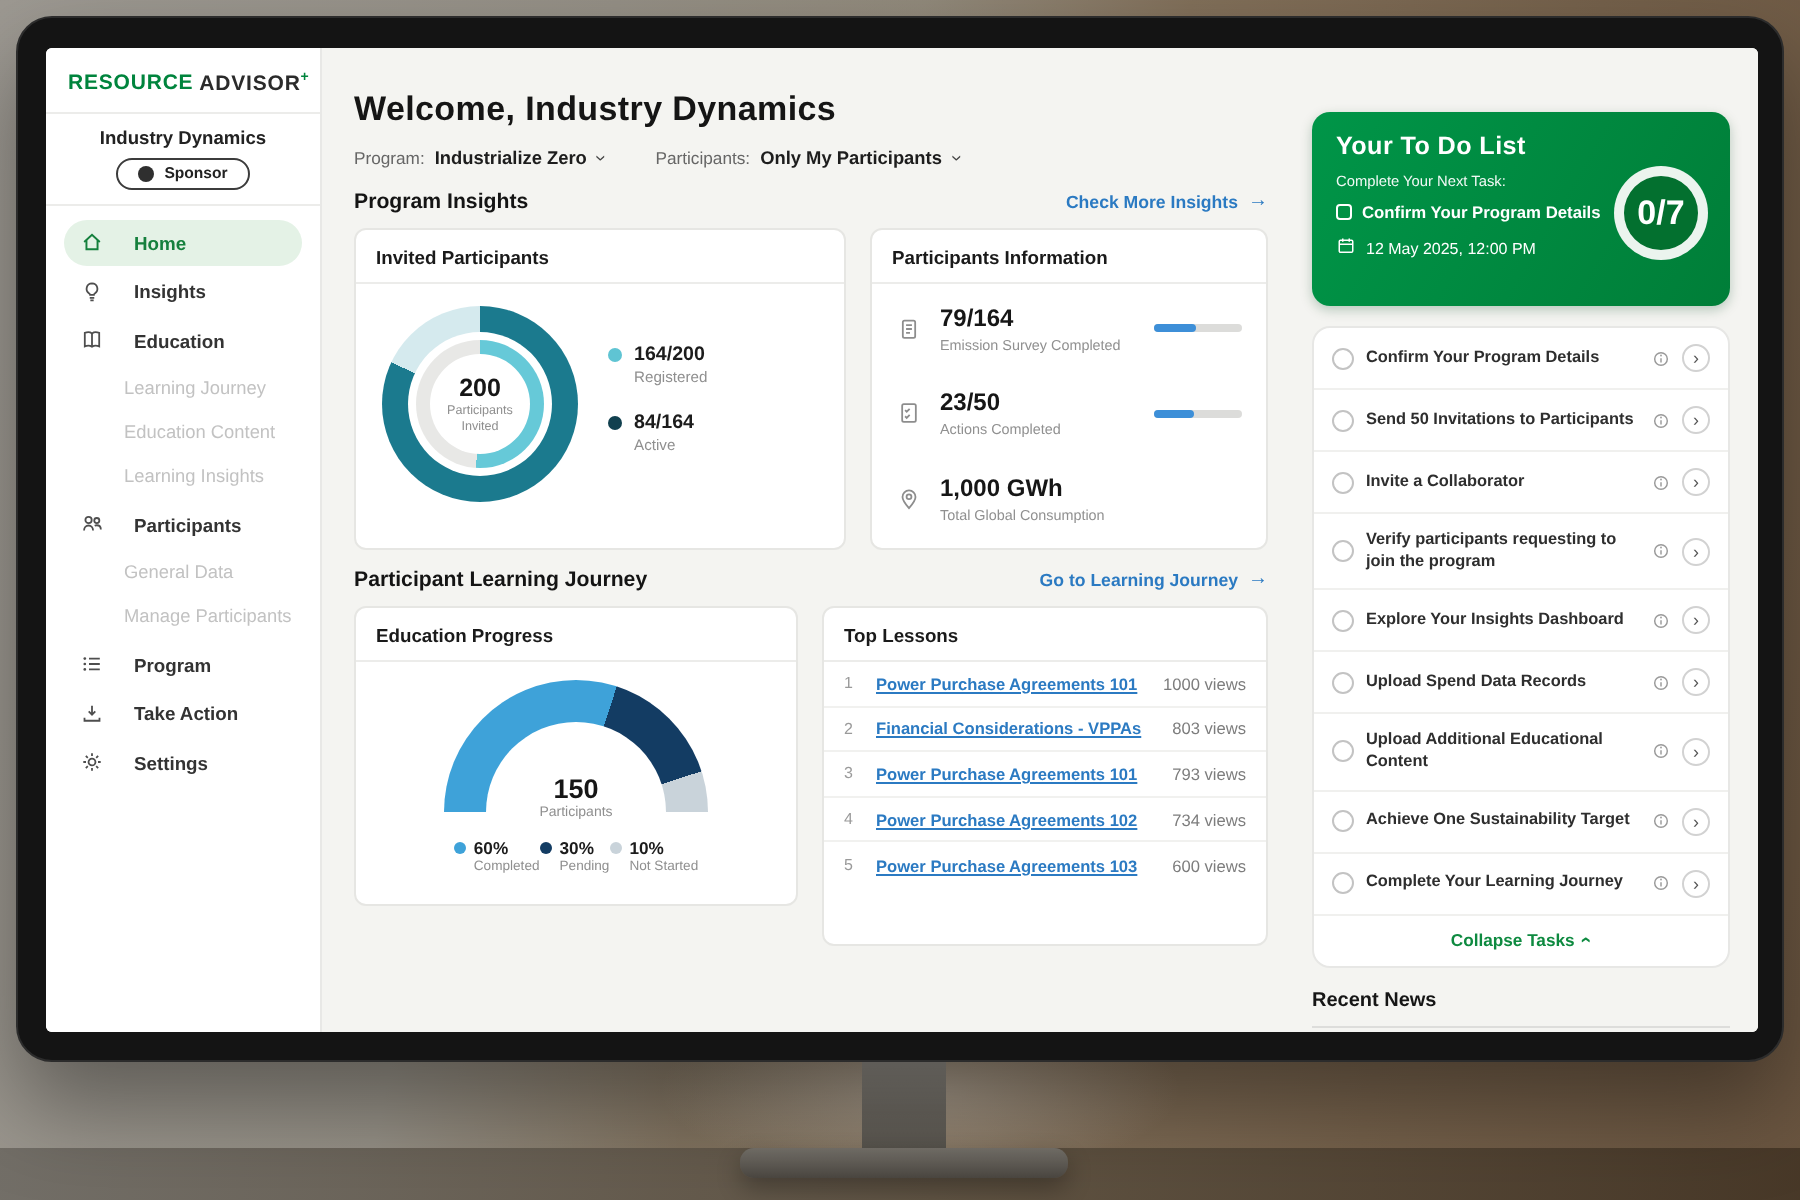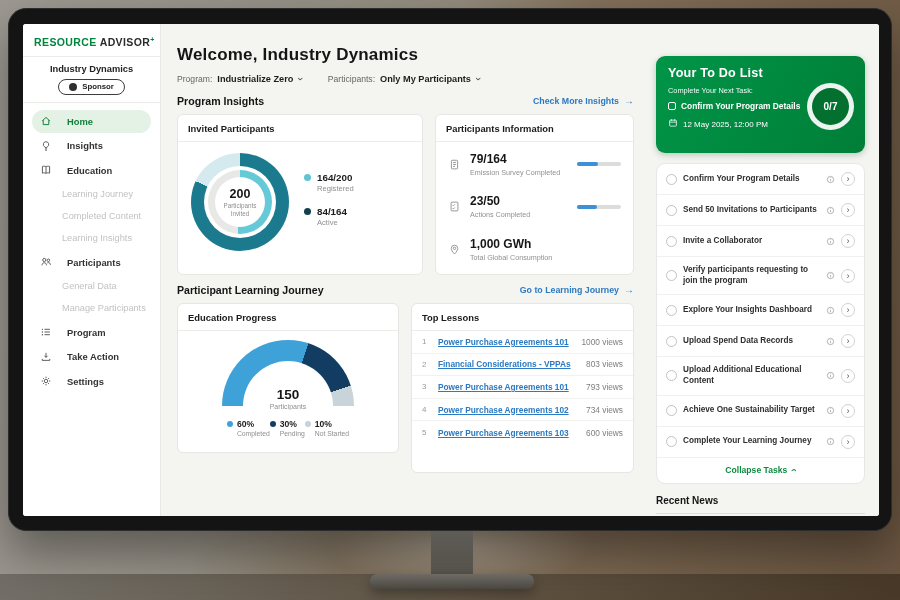--- a/index.html
+++ b/index.html
@@ -118,21 +118,21 @@
   .todo-card { position:relative; height:97px; border-radius:9px; padding:10px 12px; color:#fff;
     background:linear-gradient(120deg,#009548,#007E38); box-shadow:0 2px 6px rgba(0,70,30,.25); }
   .todo-title { font-size:12.6px; font-weight:700; letter-spacing:.2px; }
   .todo-sub { font-size:7.4px; margin-top:6px; opacity:.95; }
   .todo-next { display:flex; align-items:center; gap:5px; margin-top:6px; }
   .todo-check { width:8px; height:8px; border:1.2px solid #fff; border-radius:2px; flex-shrink:0; cursor:pointer; }
   .todo-next-label { font-size:8.4px; font-weight:700; }
   .todo-due { display:flex; align-items:center; gap:5px; margin-top:7px; font-size:8px; }
   .todo-ring { position:absolute; right:11px; top:27px; width:47px; height:47px; border-radius:50%;
     border:5px solid rgba(255,255,255,.92); background:#03702F;
-    display:flex; align-items:center; justify-content:center; font-size:10px; font-weight:700; }
+    display:flex; align-items:center; justify-content:center; font-size:17px; font-weight:700; }
   .tasks-card { background:#fff; border:1px solid #e7e7e5; border-radius:9px; margin-top:10px; overflow:hidden; }
   .task { display:flex; align-items:center; gap:6px; padding:8px 9px; border-bottom:1px solid #f0f0ee; cursor:pointer; }
   .t-check { width:11px; height:11px; border:1px solid #c3c3c3; border-radius:50%; flex-shrink:0; cursor:pointer; }
   .t-label { flex:1; font-size:8.2px; font-weight:600; color:#2e2e2e; line-height:1.3; }
   .t-info { color:#9a9a9a; display:flex; flex-shrink:0; cursor:pointer; }
   .t-chev { width:14px; height:14px; border:1px solid #d2d2d2; border-radius:50%; flex-shrink:0;
     display:flex; align-items:center; justify-content:center; font-size:9px; color:#555; cursor:pointer; }
   .collapse-row { display:flex; justify-content:center; align-items:center; gap:5px;
     padding:7px 0 8px; color:#0E8A40; font-size:8.6px; font-weight:700; cursor:pointer; }
   .chev-up { display:inline-block; transform:rotate(-90deg); font-size:10px; line-height:1; }
@@ -193,21 +193,21 @@
                 <path d="M8 3.6 C6.9 2.8 4.7 2.7 3.2 3.3 V12.2 C4.7 11.6 6.9 11.7 8 12.5 C9.1 11.7 11.3 11.6 12.8 12.2 V3.3 C11.3 2.7 9.1 2.8 8 3.6 Z"></path>
                 <path d="M8 3.6 V12.5"></path>
               </svg>
             </span>
           <span>Education</span>
         </div>
         <div class="nav-sub">
             <span>Learning Journey</span>
           </div>
         <div class="nav-sub">
-            <span>Completed Content</span>
+            <span>Education Content</span>
           </div>
         <div class="nav-sub">
             <span>Learning Insights</span>
           </div>
         <div class="nav-item">
           <span class="nico">
               <svg class="ic" viewBox="0 0 16 16" fill="none" stroke="currentColor" stroke-width="1.2">
                 <circle cx="5.7" cy="5.3" r="2.1"></circle>
                 <path d="M2.7 12.4 c0-2.1 1.35-3.4 3-3.4 s3 1.3 3 3.4"></path>
                 <circle cx="11.2" cy="5.7" r="1.7"></circle>

